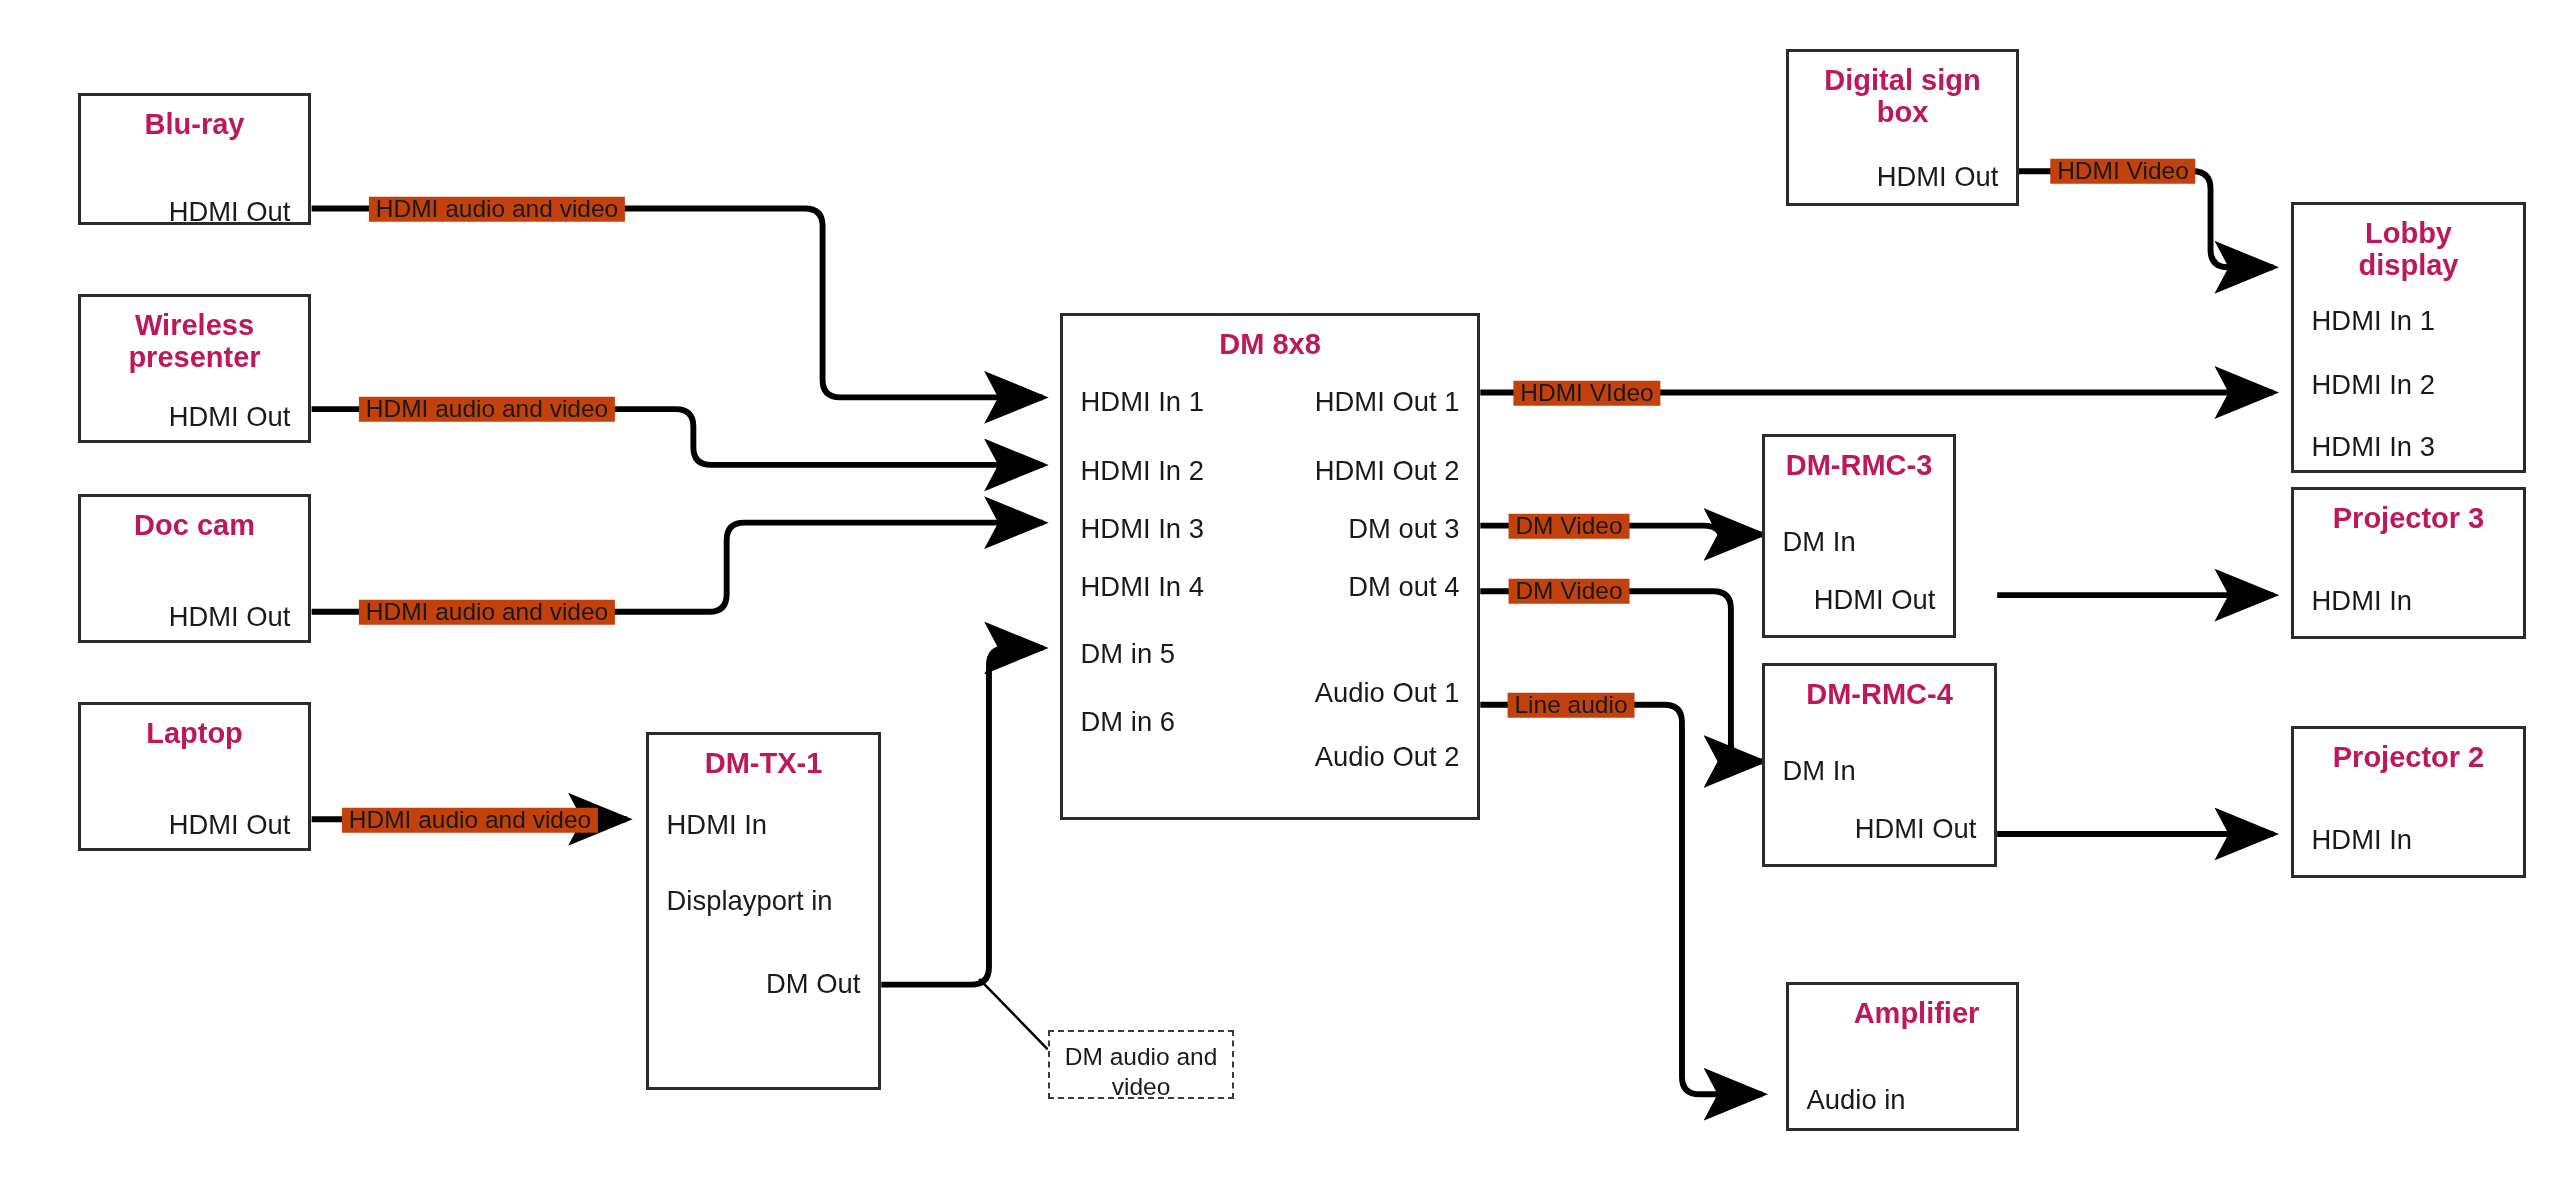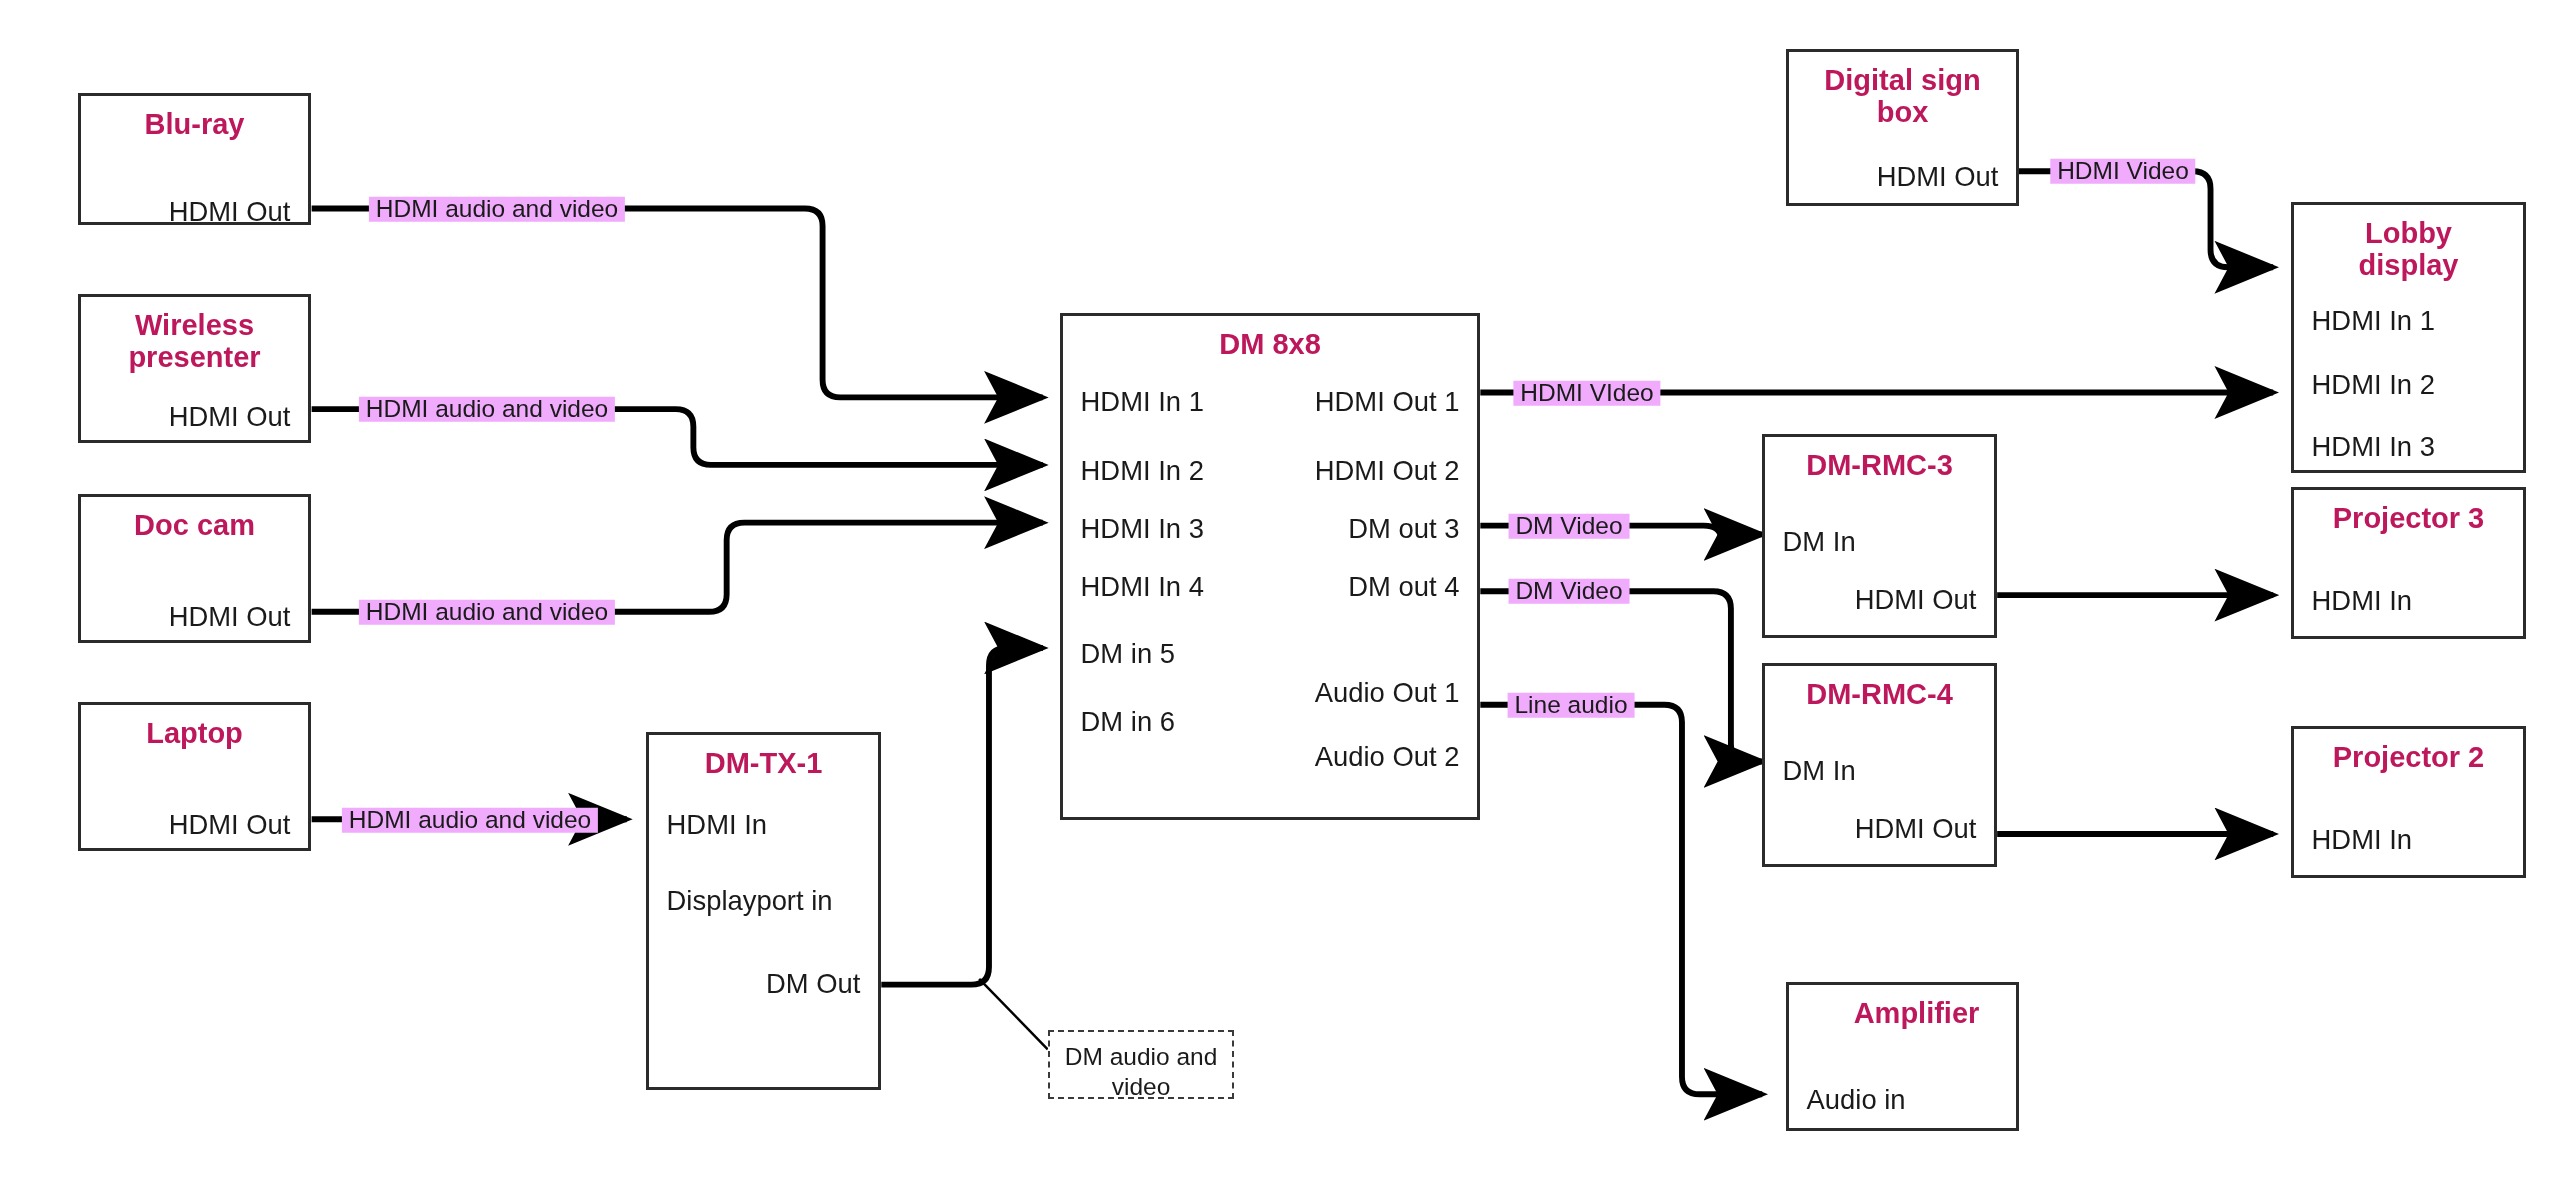--- a/index.html
+++ b/index.html
@@ -57,21 +57,21 @@
     color: #1a1a1a;
     text-align: center;
     line-height: 1.25;
     padding-top: 9.8px;
     white-space: pre-line;
   }
   .wire-label {
     position: absolute;
     font-size: 24.5px;
     color: #1a1a1a;
-    background: #f0abfc;
+    background: #c2410c;
     white-space: nowrap;
     padding: 0 6.9px;
     transform: translate(-50%, -50%);
     z-index: 3;
     line-height: 1;
   }
 </style>
 </head>
 <body>
 
@@ -169,21 +169,21 @@
   </div>
 
   <div class="node" style="left:2291px; top:157px; width:235px; height:271px;margin-top:45px;">
     <div class="node-title">Lobby
 display</div>
     <div class="port left" style="top:102px;">HDMI In 1</div>
     <div class="port left" style="top:166px;">HDMI In 2</div>
     <div class="port left" style="top:228px;">HDMI In 3</div>
   </div>
 
-  <div class="node" style="left:1762px; top:434px; width:235px; height:204px;">
+  <div class="node" style="left:1762px; top:434px; width:194px; height:204px;">
     <div class="node-title">DM-RMC-3</div>
     <div class="port left" style="top:91px;">DM In</div>
     <div class="port right" style="top:149px;">HDMI Out</div>
   </div>
 
   <div class="node" style="left:1762px; top:663px; width:235px; height:204px;">
     <div class="node-title">DM-RMC-4</div>
     <div class="port left" style="top:91px;">DM In</div>
     <div class="port right" style="top:149px;">HDMI Out</div>
   </div>

